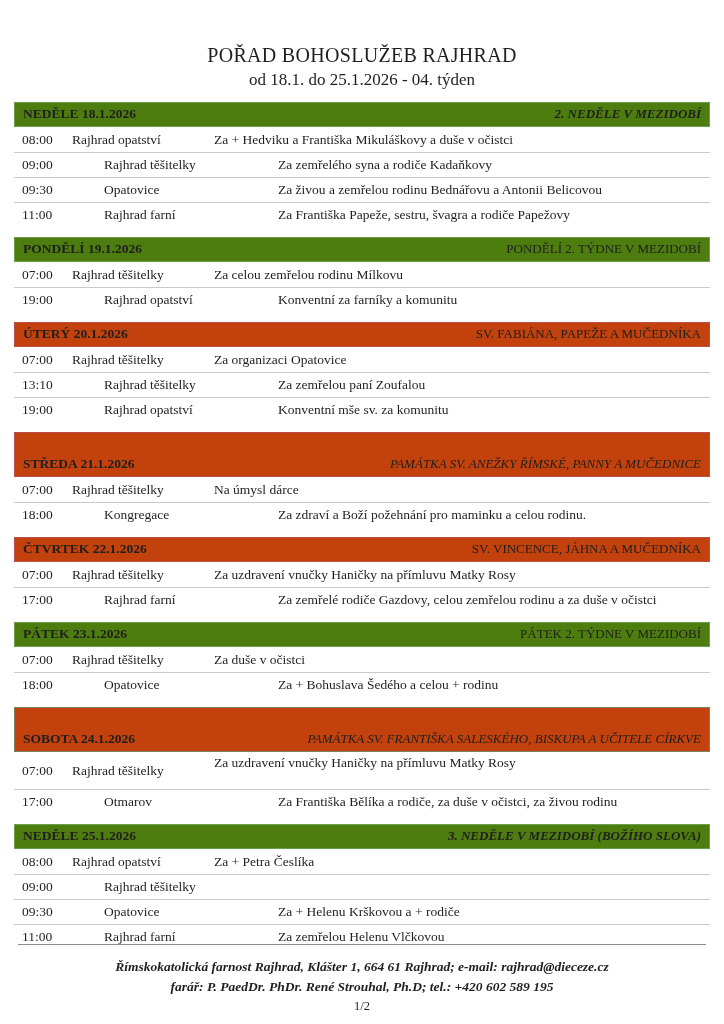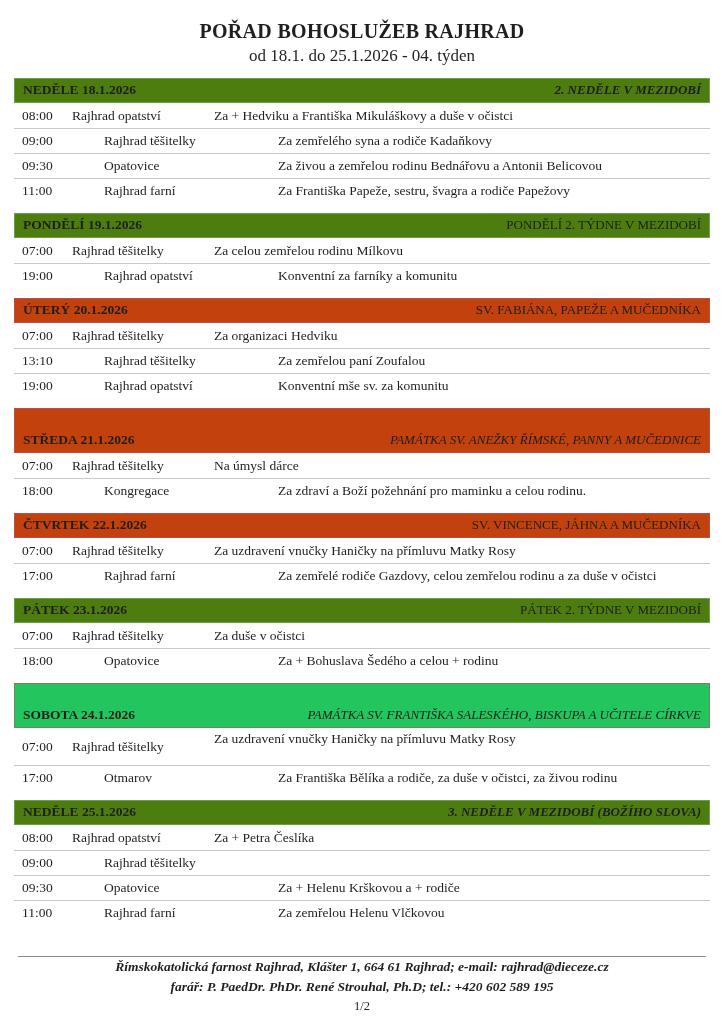--- a/index.html
+++ b/index.html
@@ -9,43 +9,44 @@
     position: relative;
     font-family: "Liberation Serif", "DejaVu Serif", serif;
     color: #1f1f1f;
     overflow: hidden;
   }
   .page { padding: 20px 14px 0 14px; }
 
   .doc-title {
     text-align: center;
     font-size: 20px;
-    font-weight: bold;
+    font-weight: normal;
     letter-spacing: 0.3px;
+    margin-top: 24px;
   }
   .doc-subtitle {
     text-align: center;
     font-size: 17px;
     margin-top: 3px;
   }
 
   .sections { margin-top: 12px; }
 
   .day-header {
     margin-top: 10px;
     display: flex;
     justify-content: space-between;
     align-items: baseline;
     border: 1px solid #666;
     padding: 3px 8px 4px 8px;
     font-size: 13.5px;
   }
   .day-header.green  { background: #4d7c0f; border-color: #69a04b; }
   .day-header.red    { background: #c2410c; border-color: #bb4f4b; }
-  .day-header.yellow { background: #22c55e; border-color: #7f7f5f; font-family: Liberation Serif, serif; }
+  .day-header.yellow { background: #c2410c; border-color: #7f7f5f; font-family: Liberation Serif, serif; }
 
   .day-label { font-weight: bold; white-space: nowrap; }
   .feast-label { text-align: right; white-space: nowrap; font-size: 13px; }
   .feast-label.bold-italic { font-weight: bold; font-style: italic; }
   .feast-label.italic { font-style: italic; margin-top: 20px; }
   .feast-label.regular { font-weight: normal; font-style: normal; }
 
   .row {
     display: flex;
     align-items: center;
@@ -57,20 +58,21 @@
   .row.tall { min-height: 37px; }
   .row.tall .intention { align-self: flex-start; padding-top: 3px; }
   .cell-time  { width: 58px; padding-left: 8px; flex: none; }
   .cell-place { width: 142px; flex: none; }
   .intention  { flex: 1; padding-right: 4px; }
 
   .footer {
     position: absolute;
     left: 18px; right: 18px; bottom: 10px;
     border-top: 1px solid #8a8a8a;
+    padding-top: 12px;
     text-align: center;
     margin-top: 12px;
   }
   .footer-line {
     font-size: 13.5px;
     font-weight: bold;
     font-style: italic;
     line-height: 20px;
   }
   .page-number {
@@ -140,21 +142,21 @@
 
   <div>
     <div class="day-header red">
       <span class="day-label">ÚTERÝ 20.1.2026</span>
       <span class="feast-label regular">SV. FABIÁNA, PAPEŽE A MUČEDNÍKA</span>
     </div>
     <div>
   <div class="row">
     <span class="cell-time">07:00</span>
     <span class="cell-place">Rajhrad těšitelky</span>
-    <span class="intention">Za organizaci Hedviku</span>
+    <span class="intention">Za organizaci Opatovice</span>
   </div>
 
   <div class="row">
     <span class="cell-time">13:10</span>
     <span class="cell-place">Rajhrad těšitelky</span>
     <span class="intention">Za zemřelou paní Zoufalou</span>
   </div>
 
   <div class="row">
     <span class="cell-time">19:00</span>

